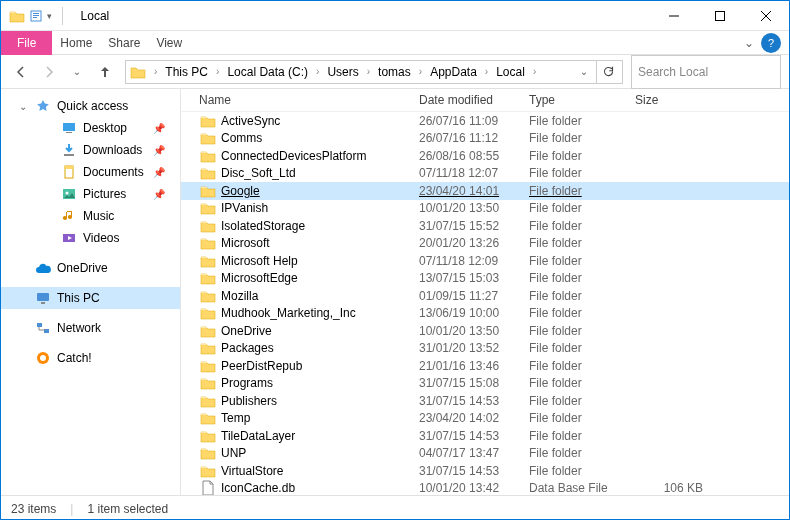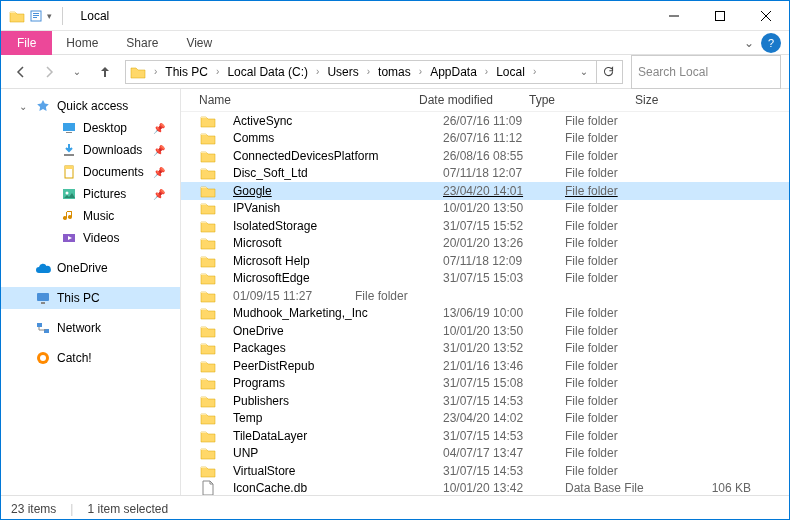--- a/index.html
+++ b/index.html
@@ -8,21 +8,21 @@
 .titlebar .icon-cluster { display: flex; align-items: center; gap: 4px; padding: 0 8px; }
 .titlebar .folder-sm { width: 16px; height: 14px; }
 .titlebar .qat-icon { width: 14px; height: 14px; }
 .titlebar .divider { width: 1px; height: 18px; background: #d0d0d0; margin: 0 6px; }
 .titlebar .title-text { padding-left: 4px; color: #000; }
 .titlebar .spacer { flex: 1; }
 .titlebar .win-btn { width: 46px; height: 30px; display: flex; align-items: center; justify-content: center; color: #000; }
 
 .ribbon { height: 24px; display: flex; align-items: center; border-bottom: 1px solid #e1e1e1; }
 .ribbon .file-tab { background: #ec4899; color: #fff; padding: 4px 16px; height: 24px; display: flex; align-items: center; }
-.ribbon .tab { padding: 4px 14px; color: #444; height: 24px; display: flex; align-items: center; text-align: center; }
+.ribbon .tab { padding: 4px 8px; color: #444; height: 24px; display: flex; align-items: center; text-align: center; }
 .ribbon .spacer { flex: 1; }
 .ribbon .expand { width: 24px; text-align: center; color: #666; }
 .ribbon .help { width: 20px; height: 20px; border-radius: 50%; background: #1979ca; color: #fff; display: flex; align-items: center; justify-content: center; margin-right: 8px; font-size: 11px; }
 
 .navbar { height: 34px; display: flex; align-items: center; padding: 4px 8px; gap: 4px; border-bottom: 1px solid #e1e1e1; }
 .navbar .nav-btn { width: 24px; height: 24px; display: flex; align-items: center; justify-content: center; color: #555; }
 .navbar .nav-btn.disabled { color: #bbb; }
 .navbar .addressbar { flex: 1; height: 24px; border: 1px solid #ccc; display: flex; align-items: center; padding: 0 2px; margin: 0 4px; }
 .navbar .addressbar .crumb { display: flex; align-items: center; padding: 0 4px; white-space: nowrap; }
 .navbar .addressbar .chev { color: #888; padding: 0 4px; font-size: 10px; }
@@ -41,21 +41,21 @@
 .sidebar .caret { width: 10px; color: #666; font-size: 10px; }
 .sidebar .caret.none { color: transparent; }
 
 .content { flex: 1; display: flex; flex-direction: column; }
 .columns { display: flex; padding: 4px 0 4px 6px; border-bottom: 1px solid #f0f0f0; color: #444; }
 .col-name { width: 232px; }
 .col-date { width: 110px; }
 .col-type { width: 106px; }
 .col-size { width: 80px; text-align: left; }
 .filelist { flex: 1; overflow-y: auto; }
-.row { display: flex; align-items: center; padding: 1px 0 1px 6px; height: 17.5px; gap: 12px; }
+.row { display: flex; align-items: center; padding: 1px 0 1px 6px; height: 17.5px; }
 .row.selected { background: #cce8ff; text-decoration: underline; }
 .row .fic { width: 18px; height: 16px; display: flex; align-items: center; justify-content: center; margin-right: 4px; margin-left: 12px;}
 .row .fname { width: 198px; white-space: nowrap; overflow: hidden; }
 .row .fdate { width: 110px; color: #666; }
 .row .ftype { width: 106px; color: #666; }
 .row .fsize { width: 80px; color: #666; text-align: right; padding-right: 12px; }
 
 .statusbar { height: 26px; border-top: 1px solid #e1e1e1; display: flex; align-items: center; padding: 0 10px; gap: 14px; color: #444; background: #fff;}
 .statusbar .sb-sep { color: #ccc; }
 
@@ -392,31 +392,32 @@
     <span class="fsize"></span>
         </div>
         <div class="row">
     <span class="fic">
             <svg width="16" height="14" viewBox="0 0 16 14">
               <path class="folder-svg" d="M1 3h5l2 2h7v8H1z"></path>
               <path fill="#ffe9a8" d="M1 3h5l1 1H1z"></path>
             </svg>
           </span>
     <span class="fname">MicrosoftEdge</span>
-    <span class="fdate">31/07/15 15:03</span>
-    <span class="ftype">File folder</span>
-    <span class="fsize"></span>
-        </div>
-        <div class="row">
-    <span class="fic">
-            <svg width="16" height="14" viewBox="0 0 16 14">
-              <path class="folder-svg" d="M1 3h5l2 2h7v8H1z"></path>
-              <path fill="#ffe9a8" d="M1 3h5l1 1H1z"></path>
-            </svg>
-          </span>
+    <span class="fdate">13/07/15 15:03</span>
+    <span class="ftype">File folder</span>
+    <span class="fsize"></span>
+        </div>
+        <div class="row">
+    <span class="fic">
+            <svg width="16" height="14" viewBox="0 0 16 14">
+              <path class="folder-svg" d="M1 3h5l2 2h7v8H1z"></path>
+              <path fill="#ffe9a8" d="M1 3h5l1 1H1z"></path>
+            </svg>
+          </span>
+    <span class="fname">Mozilla</span>
     <span class="fdate">01/09/15 11:27</span>
     <span class="ftype">File folder</span>
     <span class="fsize"></span>
         </div>
         <div class="row">
     <span class="fic">
             <svg width="16" height="14" viewBox="0 0 16 14">
               <path class="folder-svg" d="M1 3h5l2 2h7v8H1z"></path>
               <path fill="#ffe9a8" d="M1 3h5l1 1H1z"></path>
             </svg>

